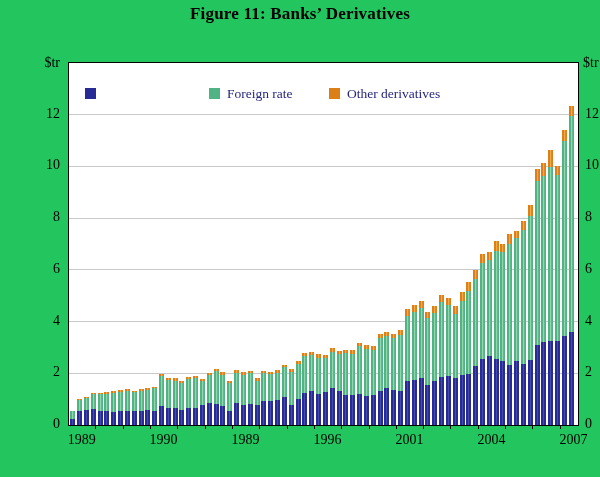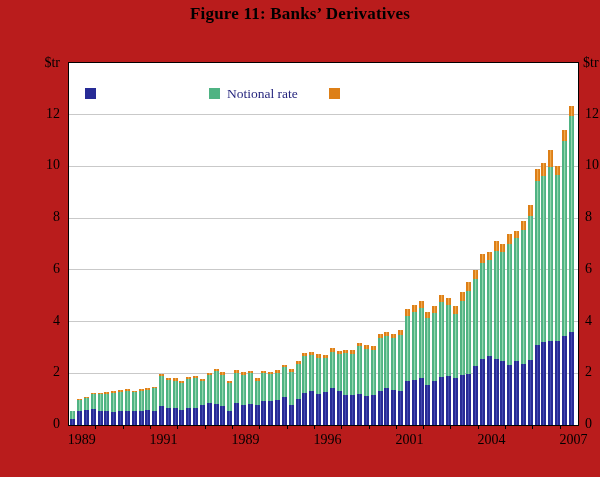--- a/index.html
+++ b/index.html
@@ -1,17 +1,17 @@
 <!DOCTYPE html>
 <html><head>
 <meta charset="utf-8">
 <style>
   html,body{margin:0;padding:0;background:#ffffff;}
   .fig{
-    position:relative;width:600px;height:477px;background:#b91c1c;
+    position:relative;width:600px;height:477px;background:#22c55e;
     font-family:"Liberation Serif","DejaVu Serif",serif;color:#000;
     overflow:hidden;
   }
   .title{
     position:absolute;top:4px;left:0;width:600px;text-align:center;
     font-size:17px;font-weight:bold;letter-spacing:.2px;
   }
   .subtitle{
     position:absolute;top:25px;left:0;width:600px;text-align:center;
     font-size:15px;
@@ -450,24 +450,25 @@
           <div class="seg-ir" style="height: 215.907px; flex: 0 0 auto;"></div>
           <div class="seg-ot" style="height: 10.3429px; flex: 0 0 auto;"></div>
         </div>
       </div>
     <div class="legend">
       <div class="legend-item" style="left:16px">
         <span class="swatch" id="sw0" style="background: rgb(39, 43, 150);"></span>
       </div>
       <div class="legend-item" style="left:140px">
         <span class="swatch" id="sw1" style="background: rgb(79, 179, 131);"></span>
-        <span class="legend-label">Notional rate</span>
+        <span class="legend-label">Foreign rate</span>
       </div>
       <div class="legend-item" style="left:260px">
         <span class="swatch" id="sw2" style="background: rgb(221, 127, 23);"></span>
+        <span class="legend-label">Other derivatives</span>
       </div>
     </div>
   </div>
 
   <div id="yticks">
       <div class="ytick left" style="top: 417px;">0</div>
       <div class="ytick right" style="top: 417px;">0</div>
       <div class="ytick left" style="top: 365.286px;">2</div>
       <div class="ytick right" style="top: 365.286px;">2</div>
       <div class="ytick left" style="top: 313.571px;">4</div>
@@ -494,21 +495,21 @@
       <div class="xtick" style="left: 341.2px;"></div>
       <div class="xtick" style="left: 368.52px;"></div>
       <div class="xtick" style="left: 395.84px;"></div>
       <div class="xtick" style="left: 423.16px;"></div>
       <div class="xtick" style="left: 450.48px;"></div>
       <div class="xtick" style="left: 477.8px;"></div>
       <div class="xtick" style="left: 505.12px;"></div>
       <div class="xtick" style="left: 532.44px;"></div>
       <div class="xtick" style="left: 559.76px;"></div>
       <div class="xlabel" style="left: 81.66px;">1989</div>
-      <div class="xlabel" style="left: 163.62px;">1991</div>
+      <div class="xlabel" style="left: 163.62px;">1990</div>
       <div class="xlabel" style="left: 245.58px;">1989</div>
       <div class="xlabel" style="left: 327.54px;">1996</div>
       <div class="xlabel" style="left: 409.5px;">2001</div>
       <div class="xlabel" style="left: 491.46px;">2004</div>
       <div class="xlabel" style="left: 573.42px;">2007</div>
     </div>
 
 </div>
 
 </body></html>

